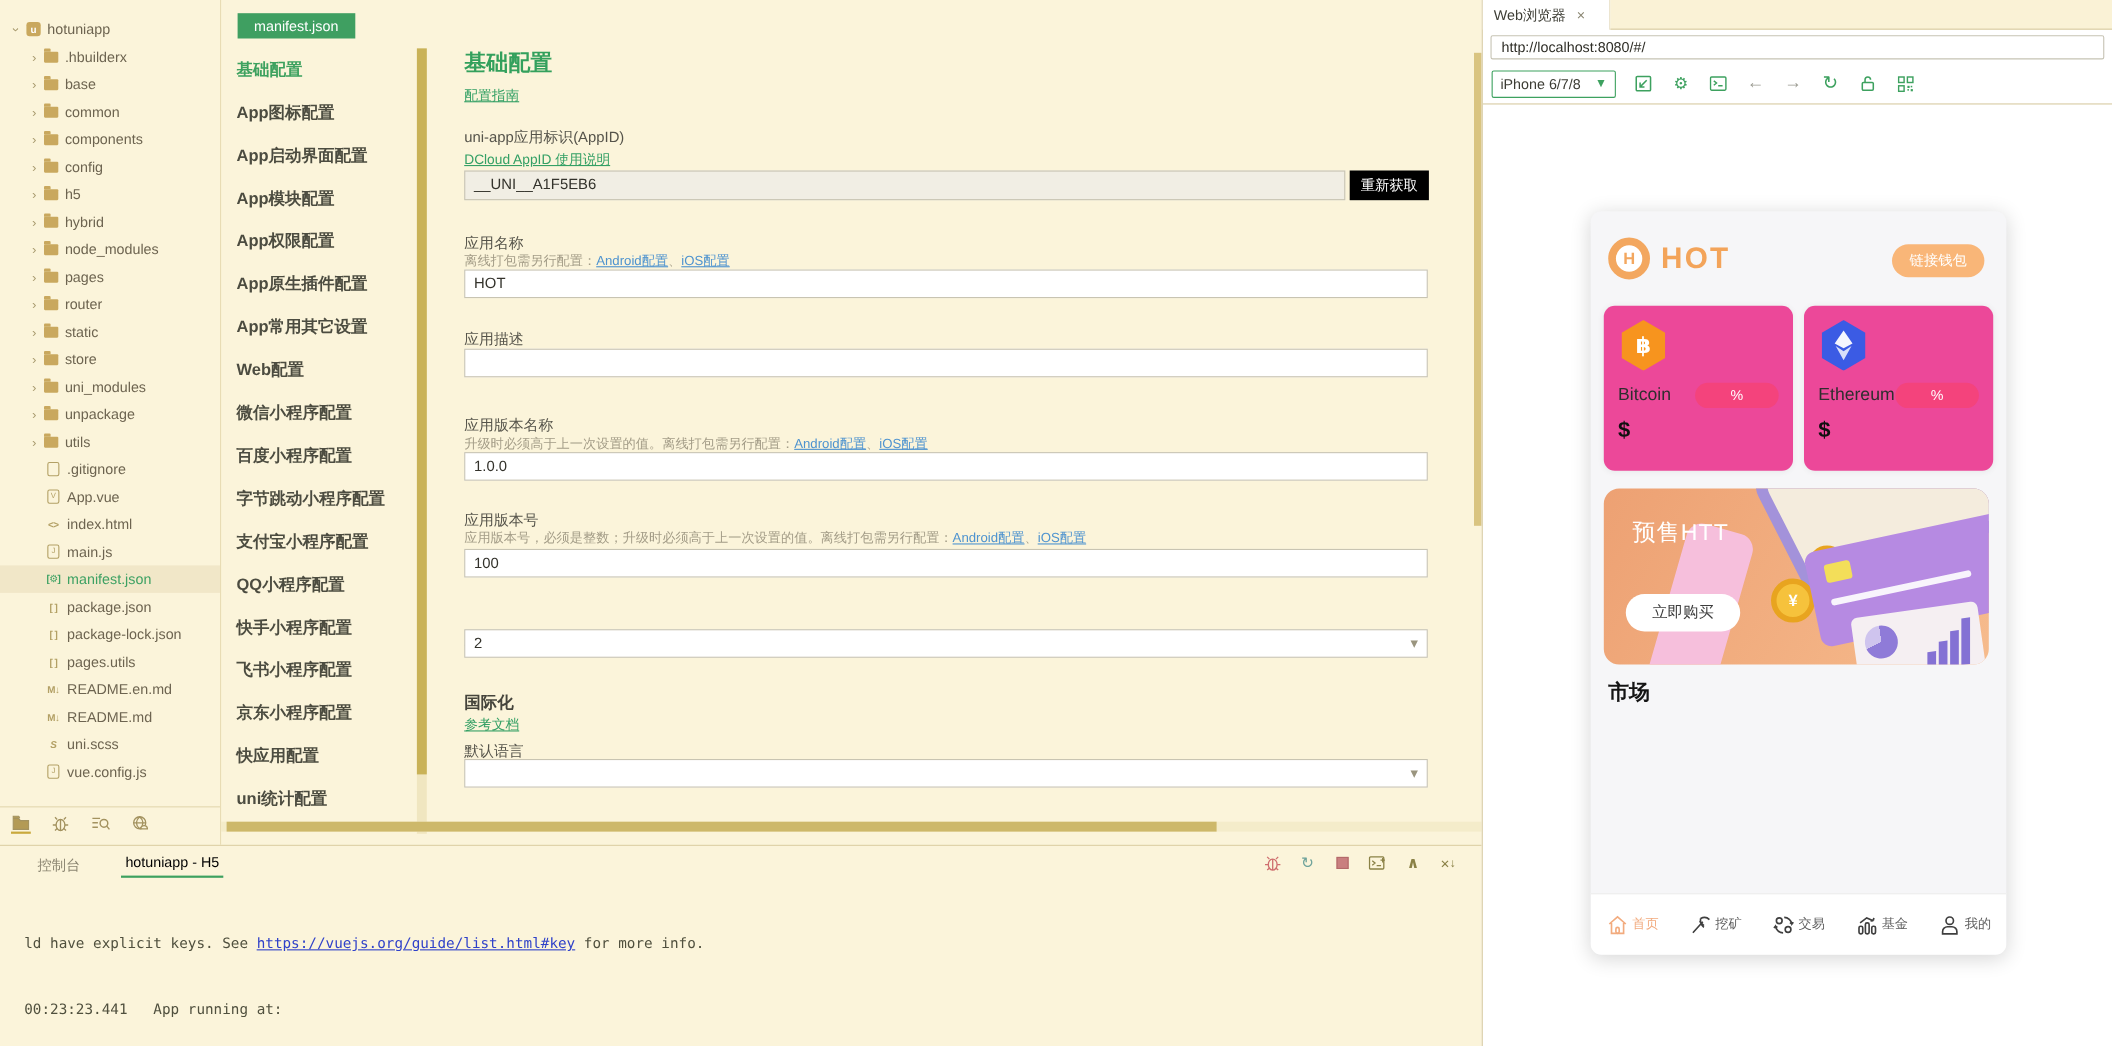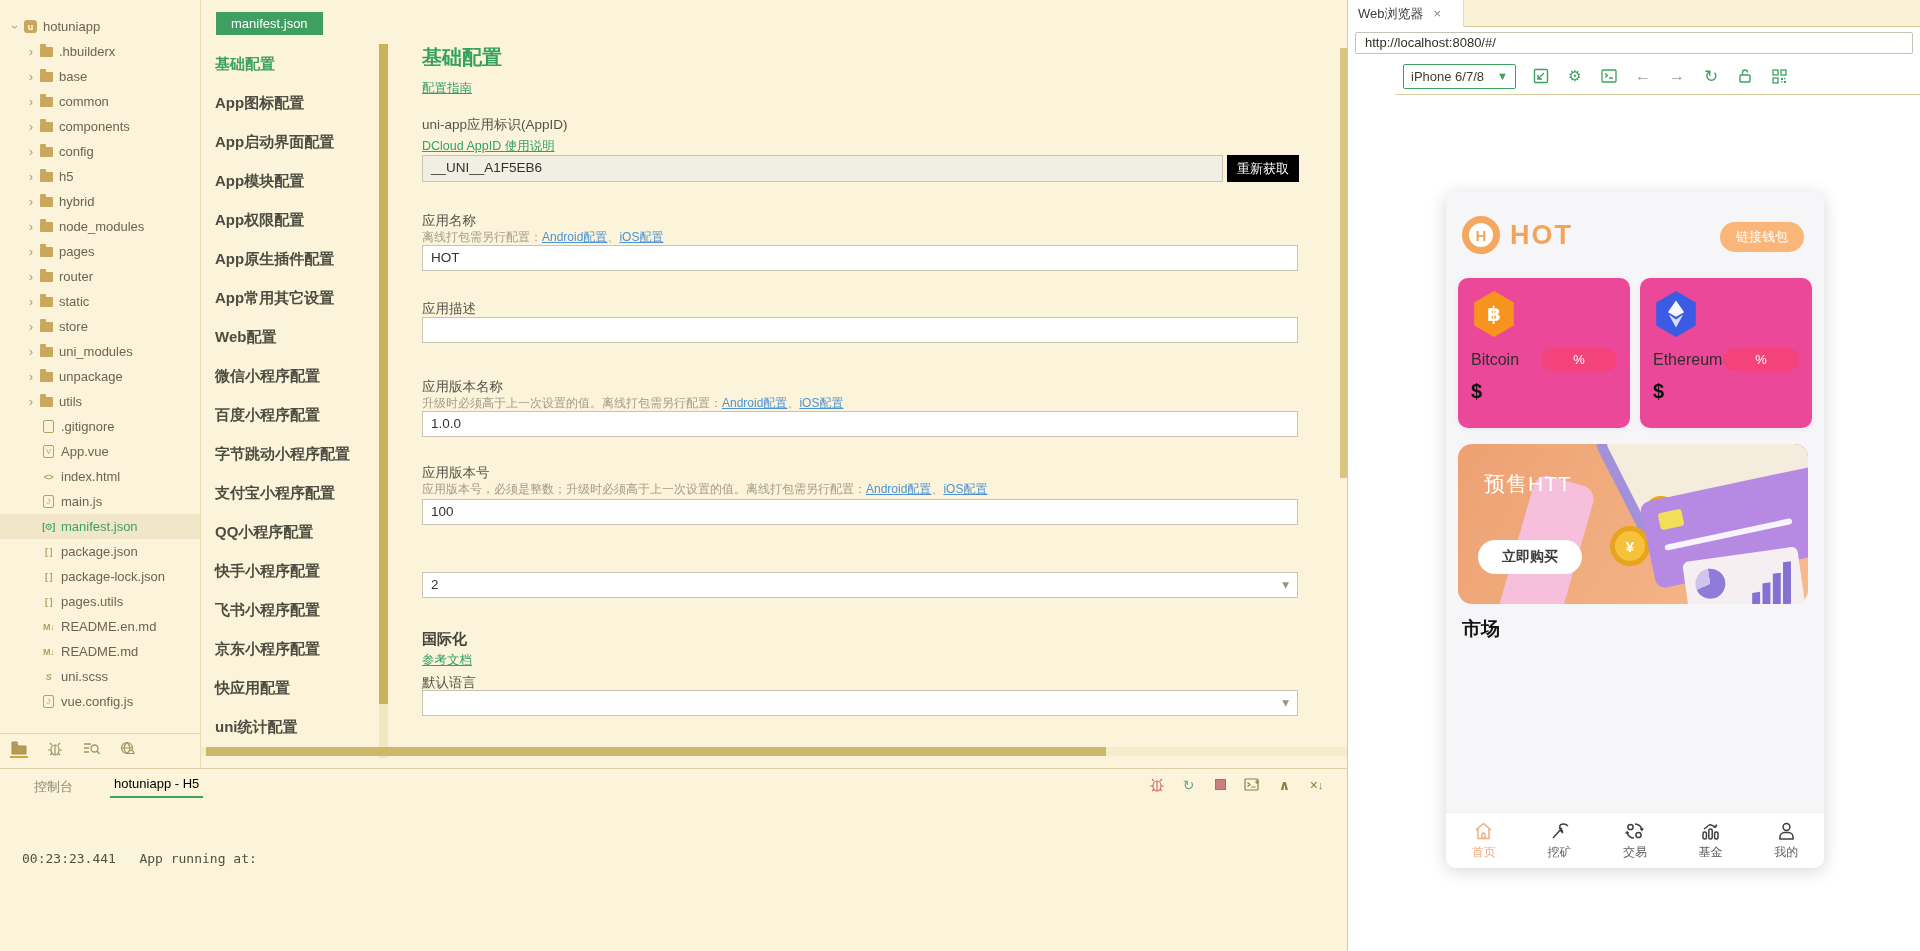--- a/index.html
+++ b/index.html
@@ -65,21 +65,21 @@
   .llink { color:#2f41c9; text-decoration:underline; cursor:pointer; }
 
   
   .browser { position:absolute; left:1347px; top:0; width:573px; height:951px; background:#fff; border-left:1px solid #d8cba2; }
   .btabs { height:27px; display:flex; }
   .btab { width:116px; background:#fff; display:flex; align-items:center; gap:10px; padding:0 10px; font-size:13px; color:#3c3c34; border-right:1px solid #e4dbbc; }
   .btab .close { color:#8a8672; font-size:13px; cursor:pointer; }
   .btabs-rest { flex:1; background:#faf2d6; border-bottom:1px solid #d8cba2; }
   .url-row { height:31px; padding:5px 7px 4px 7px; }
   .url-box { height:22px; border:1px solid #c6c3b4; border-radius:2px; background:#fff; font-size:13px; color:#2e2d26; line-height:20px; padding:0 9px; }
-  .btoolbar { height:37px; display:flex; align-items:center; padding:0 8px; border-bottom:1px solid #d8cba2;margin-left:47px; }
+  .btoolbar { height:37px; display:flex; align-items:center; padding:0 8px; border-bottom:1px solid #d8cba2; }
   .device-select { width:113px; height:25px; border:1px solid #3da15f; border-radius:2px; display:flex; align-items:center; justify-content:space-between; padding:0 7px; font-size:13px; color:#3c3c34; cursor:pointer; }
   .device-select .caret { color:#3da15f; font-size:11px; }
   .bico { margin-left:16px; width:18px; height:18px; display:flex; align-items:center; justify-content:center; font-size:15px; color:#3da15f; cursor:pointer; }
   .bico.gray { color:#9d9d93; font-size:16px; }
 
   
   .phone { position:absolute; left:98px; top:192px; width:378px; height:676px; background:#f6f6f8; border-radius:10px; box-shadow:0 3px 18px rgba(0,0,0,.16); overflow:hidden; }
   .p-logo { position:absolute; left:16px; top:24px; width:38px; height:38px; border:7px solid #f3a75f; border-radius:50%; display:flex; align-items:center; justify-content:center; color:#f3a75f; font-weight:bold; font-size:15px; background:#fff; }
   .p-brand { position:absolute; left:64px; top:28px; font-size:27px; font-weight:800; color:#f3a45a; letter-spacing:2px; }
   .p-wallet { position:absolute; right:20px; top:30px; height:30px; line-height:30px; padding:0 16px; border-radius:16px; background:#f9b678; color:#fff; font-size:13px; cursor:pointer; }
@@ -97,27 +97,27 @@
   .bn-phone { position:absolute; left:150px; top:-78px; width:240px; height:150px; background:#a392da; border-radius:26px; transform:rotate(-27deg); }
   .bn-screen { position:absolute; inset:10px; background:#f4ecdd; border-radius:18px; }
   .bn-card { position:absolute; right:-34px; top:38px; width:196px; height:88px; background:#b68ae2; border-radius:10px; transform:rotate(-12deg); }
   .bn-chip { position:absolute; left:16px; top:14px; width:24px; height:17px; background:#f3de59; border-radius:3px; }
   .bn-stripe { position:absolute; left:16px; top:46px; width:130px; height:6px; background:rgba(255,255,255,.9); border-radius:3px; }
   .bn-coin { position:absolute; border-radius:50%; background:#f6c23c; border:5px solid #e8a41f; color:#fff; font-weight:bold; display:flex; align-items:center; justify-content:center; }
   .bn-chart { position:absolute; right:6px; bottom:-14px; width:116px; height:64px; background:#f5eff2; border-radius:6px; transform:rotate(-8deg); }
   .bn-bar { position:absolute; bottom:8px; width:8px; background:#8471d4; transform:skewX(-8deg); }
   .bn-pie { position:absolute; left:10px; top:10px; width:30px; height:30px; border-radius:50%; background:conic-gradient(#8f7bd8 0 70%, #cfc4ee 70% 100%); }
   .banner-title { position:absolute; left:26px; top:26px; color:#fff; font-size:21px; letter-spacing:1px; }
-  .banner-cta { position:absolute; left:20px; top:96px; width:104px; height:34px; background:#fff; border-radius:17px; color:#3c3c3c; font-size:14px; display:flex; align-items:center; justify-content:center; cursor:pointer;font-weight:bold; }
+  .banner-cta { position:absolute; left:20px; top:96px; width:104px; height:34px; background:#fff; border-radius:17px; color:#3c3c3c; font-size:14px; display:flex; align-items:center; justify-content:center; cursor:pointer; }
   .p-market-h { position:absolute; top:424px; left:16px; font-size:19px; font-weight:bold; color:#141414; }
   .p-market-card { position:absolute; top:474px; left:12px; right:16px; height:64px; background:#fff; border-radius:10px; box-shadow:0 1px 6px rgba(0,0,0,.05); display:flex; align-items:center; justify-content:space-between; padding:0 16px; }
   .pair { color:#c2c2ca; font-size:14px; }
   .buy-btn { width:78px; height:30px; background:#f43f6e; border-radius:6px; cursor:pointer; }
   .p-tabbar { position:absolute; bottom:0; left:0; right:0; height:56px; background:#fff; border-top:1px solid #ececec; display:flex; }
-  .ptab { flex:1; display:flex; flex-direction:column; align-items:center; justify-content:center; gap:3px; font-size:12px; color:#5f5f5f; cursor:pointer; }
+  .ptab { flex:1; display:flex; flex-direction:row; align-items:center; justify-content:center; gap:3px; font-size:12px; color:#5f5f5f; cursor:pointer; }
   .ptab svg { stroke:#3f3f3f; }
   .ptab.active { color:#f2ab7e; } .ptab.active svg { stroke:#f2ab7e; }
 </style>
 </head>
 <body>
 
 <div class="explorer">
   <div class="tree">
     <div class="trow indent1">
       <span class="chev open"></span>
@@ -420,20 +420,21 @@
           <path d="M3.5 4.5 l2.5 2 -2.5 2 M7.5 9 h4 M13 2 v4 M11 4 h4"></path>
         </svg>
       </span>
     <span class="cico" style="color:#8a8146;font-weight:bold">∧</span>
     <span class="cico" style="color:#8a8146">
         <span>×</span>
         <span style="font-size:11px">↓</span>
       </span>
   </div>
   <div class="console-logs">
+    <div class="log-line"><span>ld have explicit keys. See </span><span class="llink">https://vuejs.org/guide/list.html#key</span><span> for more info.</span></div>
     <div class="log-line"><span class="ltime">00:23:23.441</span><span>   App running at:</span></div>
     
     
     
     
     
   </div>
 </div>
 
 <div class="browser">

